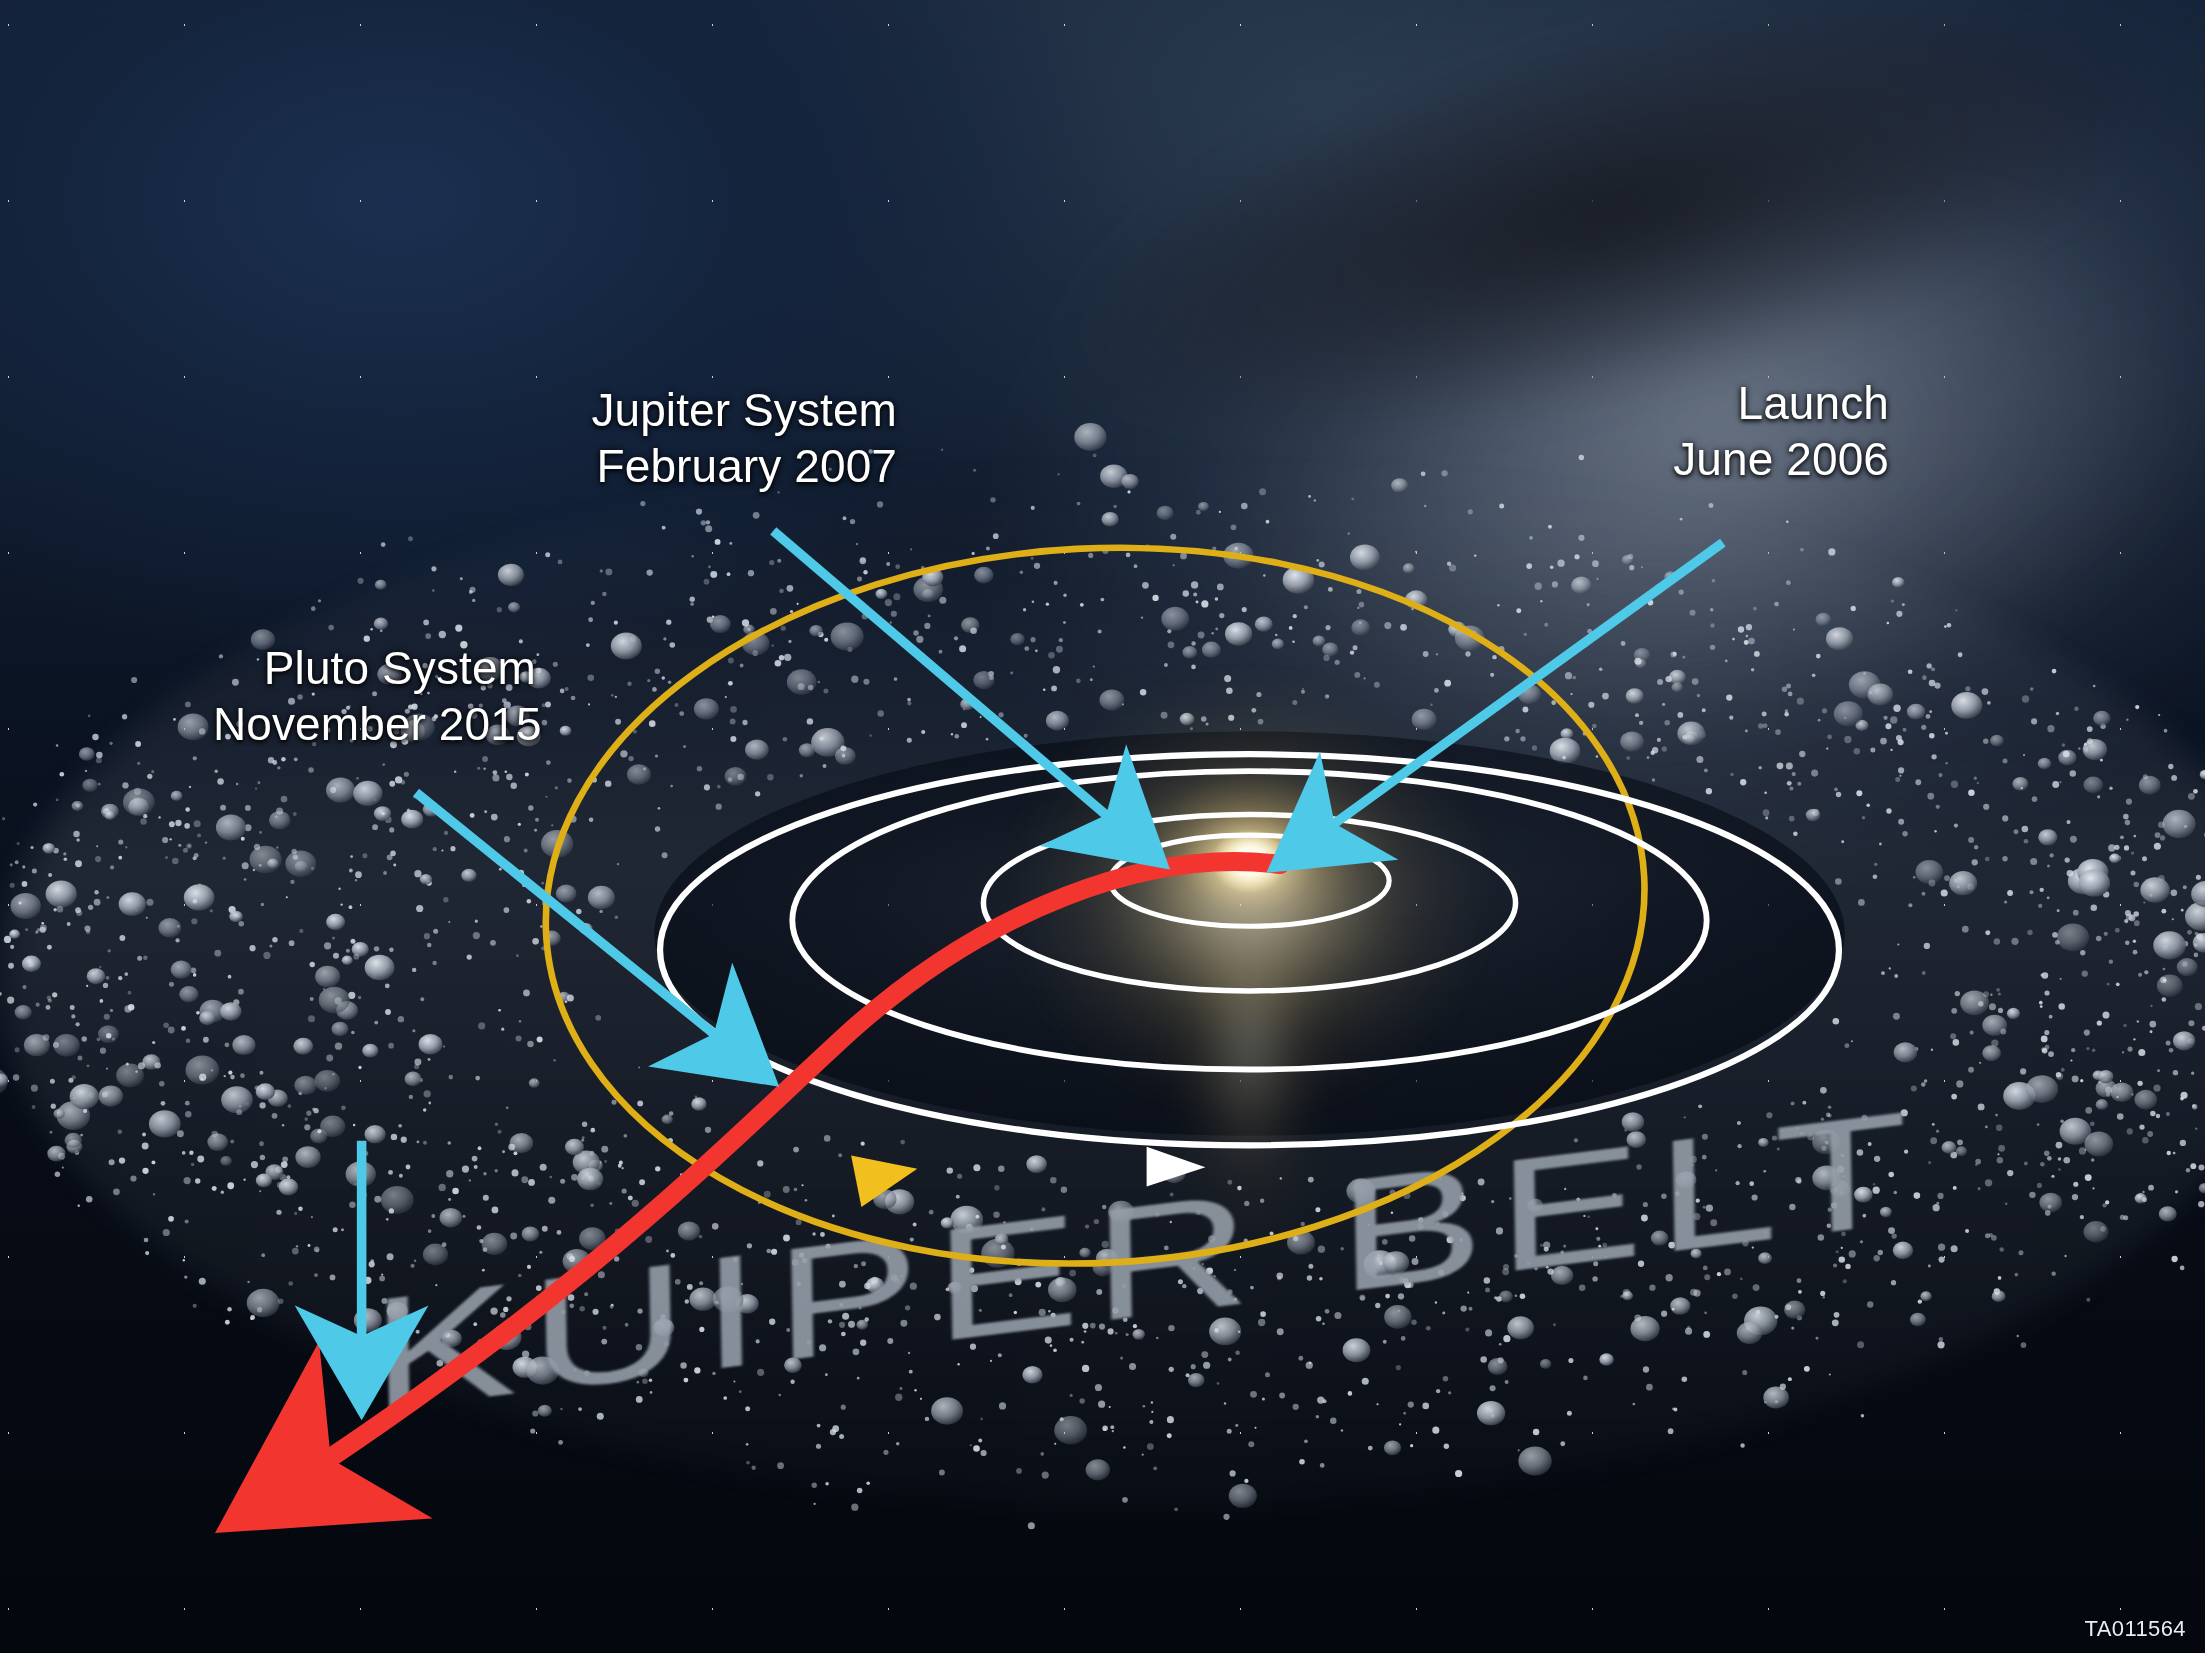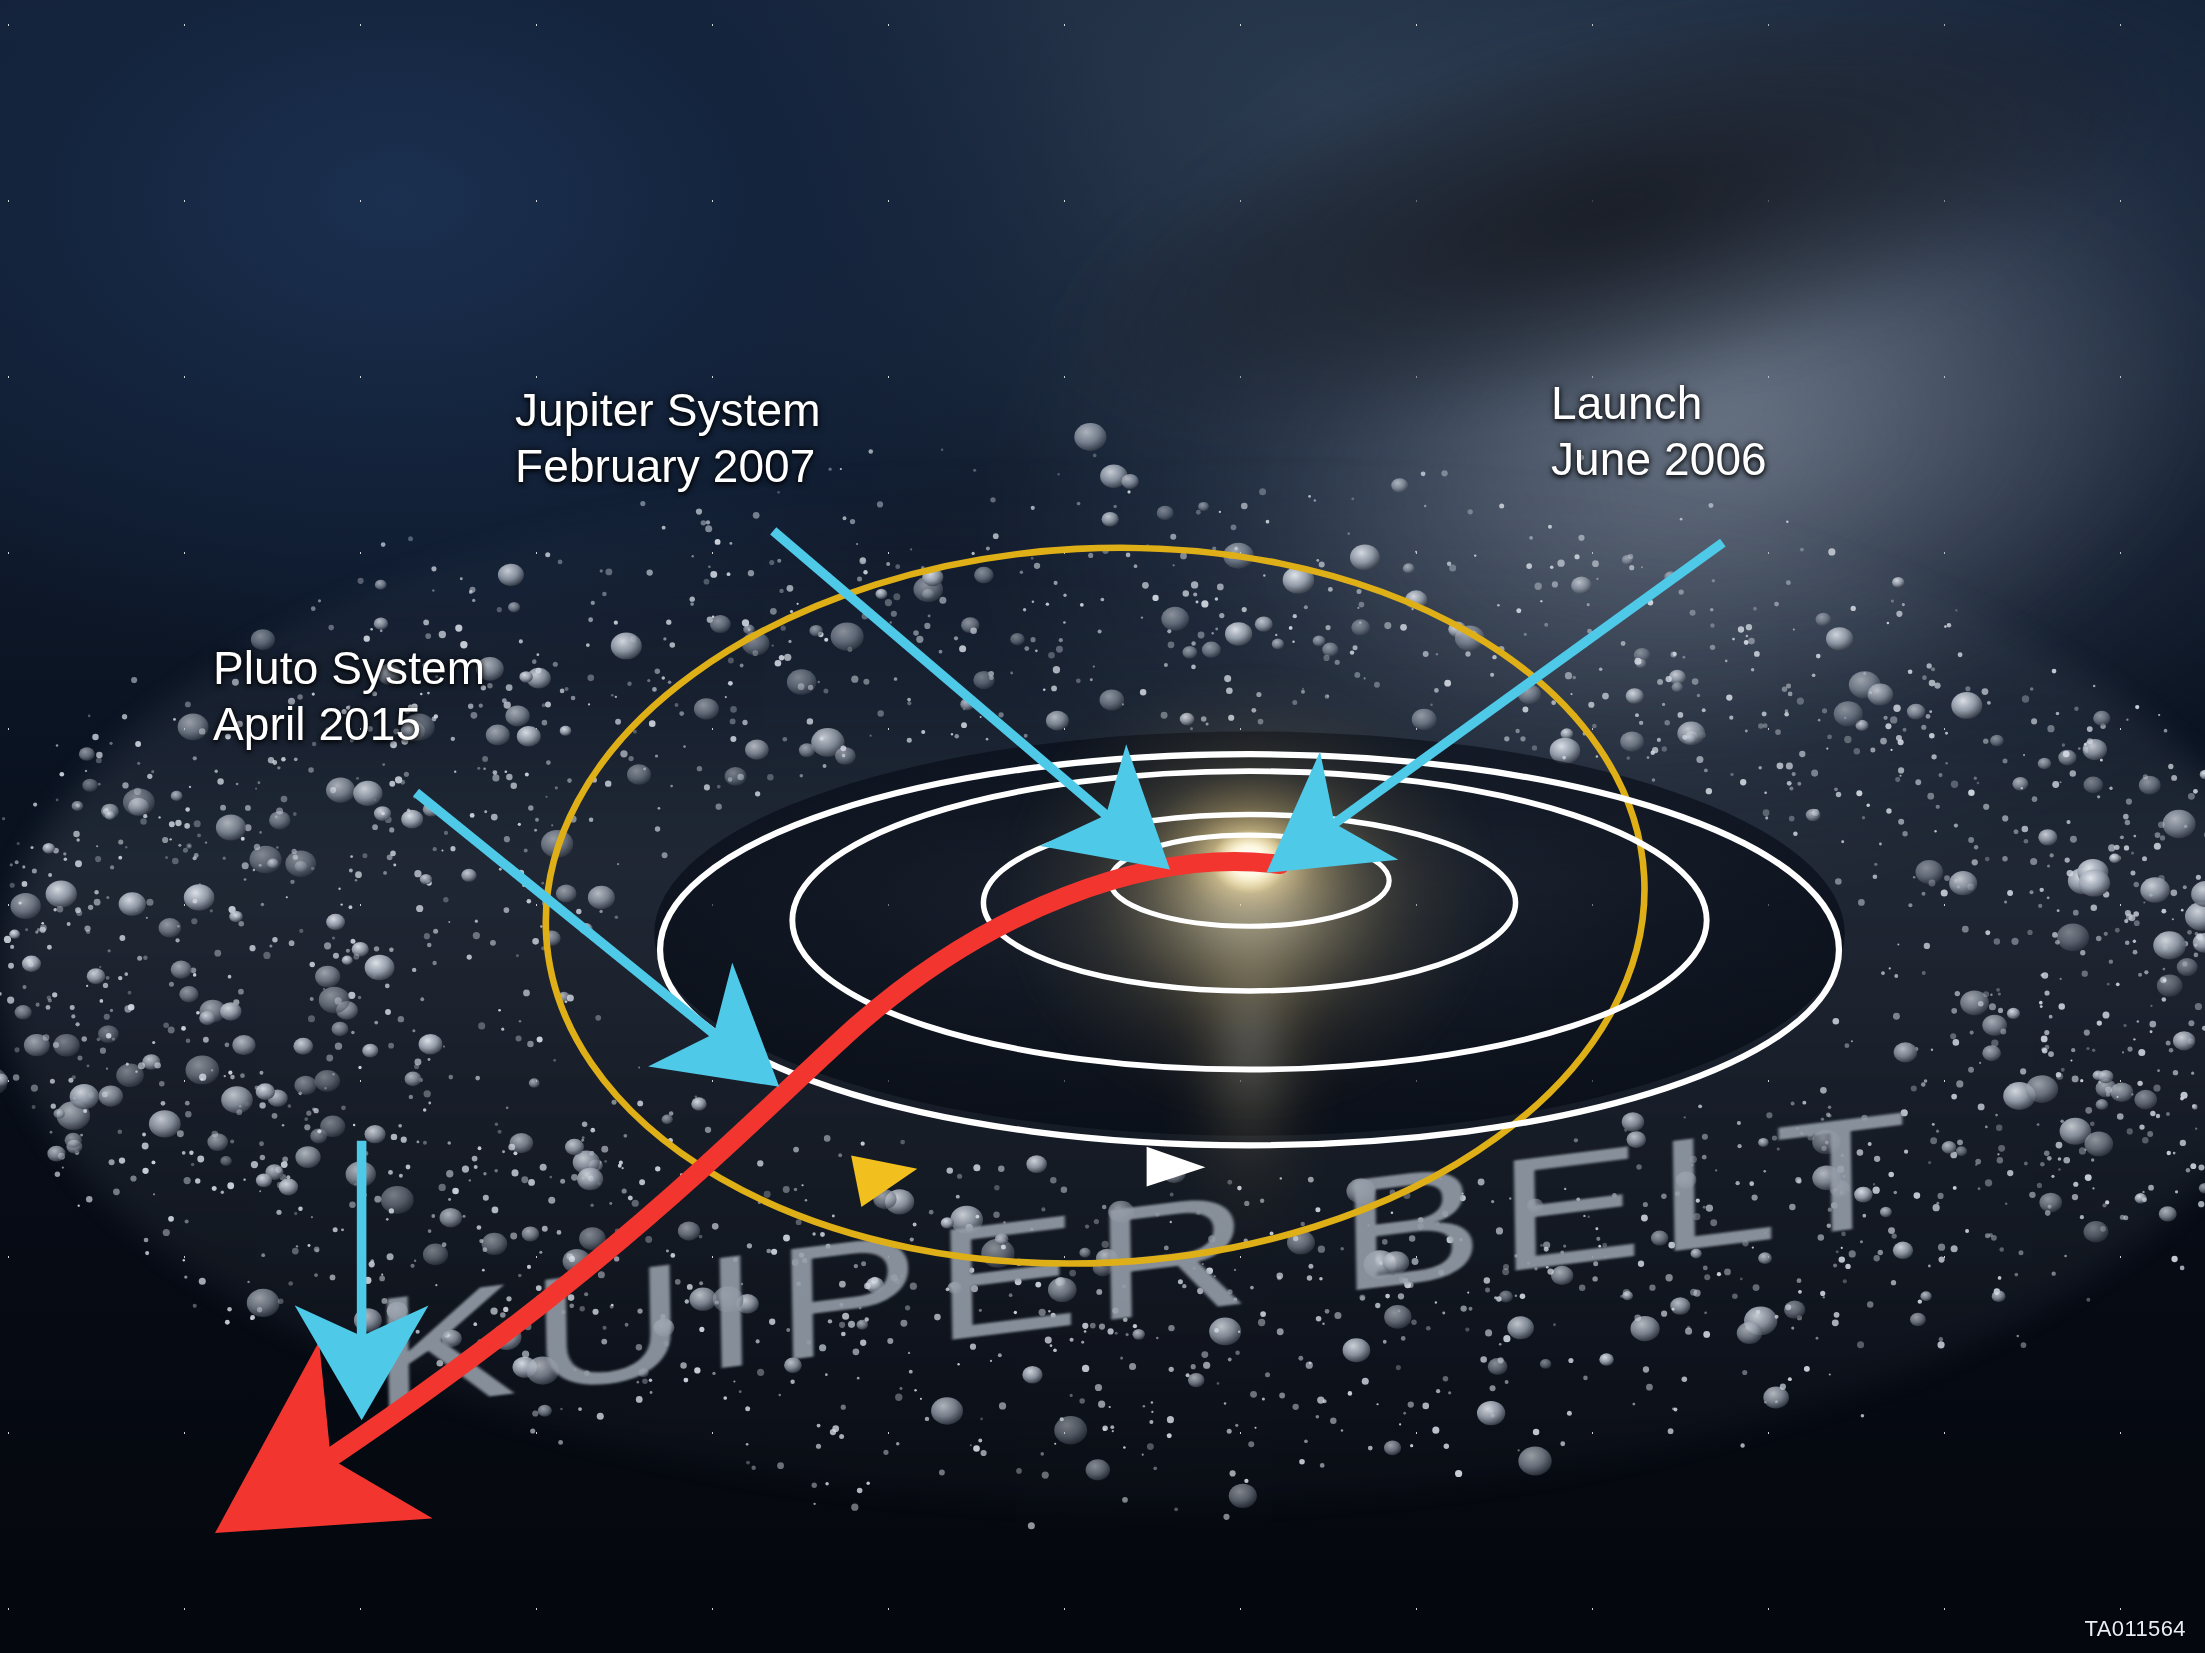--- a/index.html
+++ b/index.html
@@ -71,21 +71,21 @@
   .label{
     position:absolute;
     color:#ffffff;
     font-size:46px;
     line-height:1.22;
     letter-spacing:0.1px;
     text-shadow:0 0 7.4px rgba(0,0,0,.75), 0 1.5px 4.4px rgba(0,0,0,.85);
     white-space:pre;
     user-select:none;
   }
-  .label.center{text-align:left;}
+  .label.center{text-align:right;}
   .credit{
     position:absolute;
     right:19px;bottom:11.8px;
     color:#e9eef5;
     font-size:22px;
     letter-spacing:0.4px;
     text-shadow:0 0.7px 2.2px rgba(0,0,0,.9);
   }
 </style>
 </head>
@@ -2578,19 +2578,19 @@
     </g>
   </svg>
 
   <div class="label center" style="left:515px;top:382px;width:382px;">Jupiter System
 February 2007</div>
 
   <div class="label center" style="left:1551px;top:375px;width:338px;">Launch
 June 2006</div>
 
   <div class="label center" style="left:213px;top:640px;width:323px;">Pluto System
-April 2015</div>
+November 2015</div>
 
 
   <div class="credit">TA011564</div>
 
 </div>
 
 
 </body></html>

